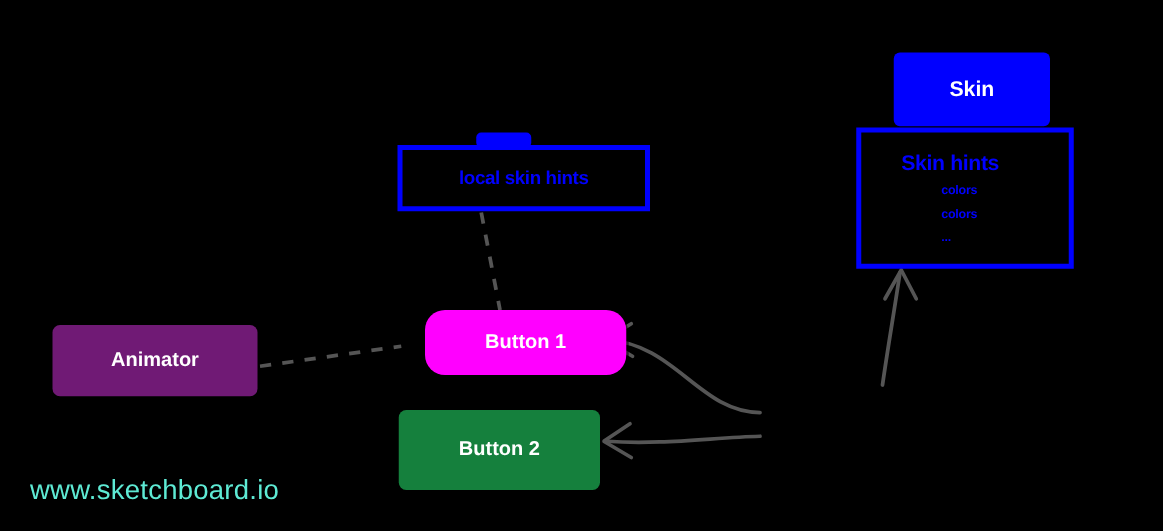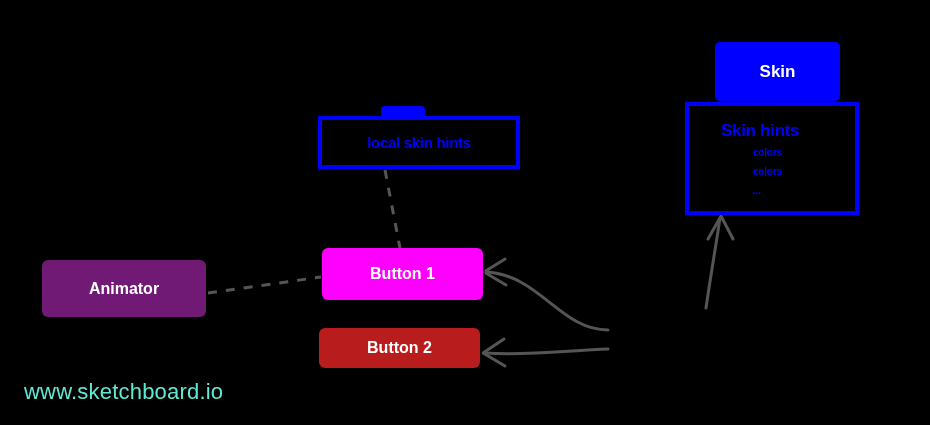--- a/index.html
+++ b/index.html
@@ -118,40 +118,40 @@
     border-radius: 6px;
     box-shadow: 2px 3px 0 rgba(0,0,0,0.55);
   }
   #node-animator .node-label {
     color: #ffffff;
     font-size: 16px;
   }
 
   
   #node-button1 {
-    left: 322px;
+    left: 340px;
     top: 248px;
     width: 161px;
     height: 52px;
     background: #ff00ff;
-    border-radius: 6px;
+    border-radius: 16px;
     box-shadow: 2px 3px 0 rgba(0,0,0,0.55);
   }
   #node-button1 .node-label {
     color: #ffffff;
     font-size: 16px;
   }
 
   
   #node-button2 {
     left: 319px;
     top: 328px;
     width: 161px;
-    height: 40px;
-    background: #b91c1c;
+    height: 64px;
+    background: #15803d;
     border-radius: 6px;
     box-shadow: 2px 3px 0 rgba(0,0,0,0.55);
   }
   #node-button2 .node-label {
     color: #ffffff;
     font-size: 16px;
   }
 
   
   #node-button-skinlet {

